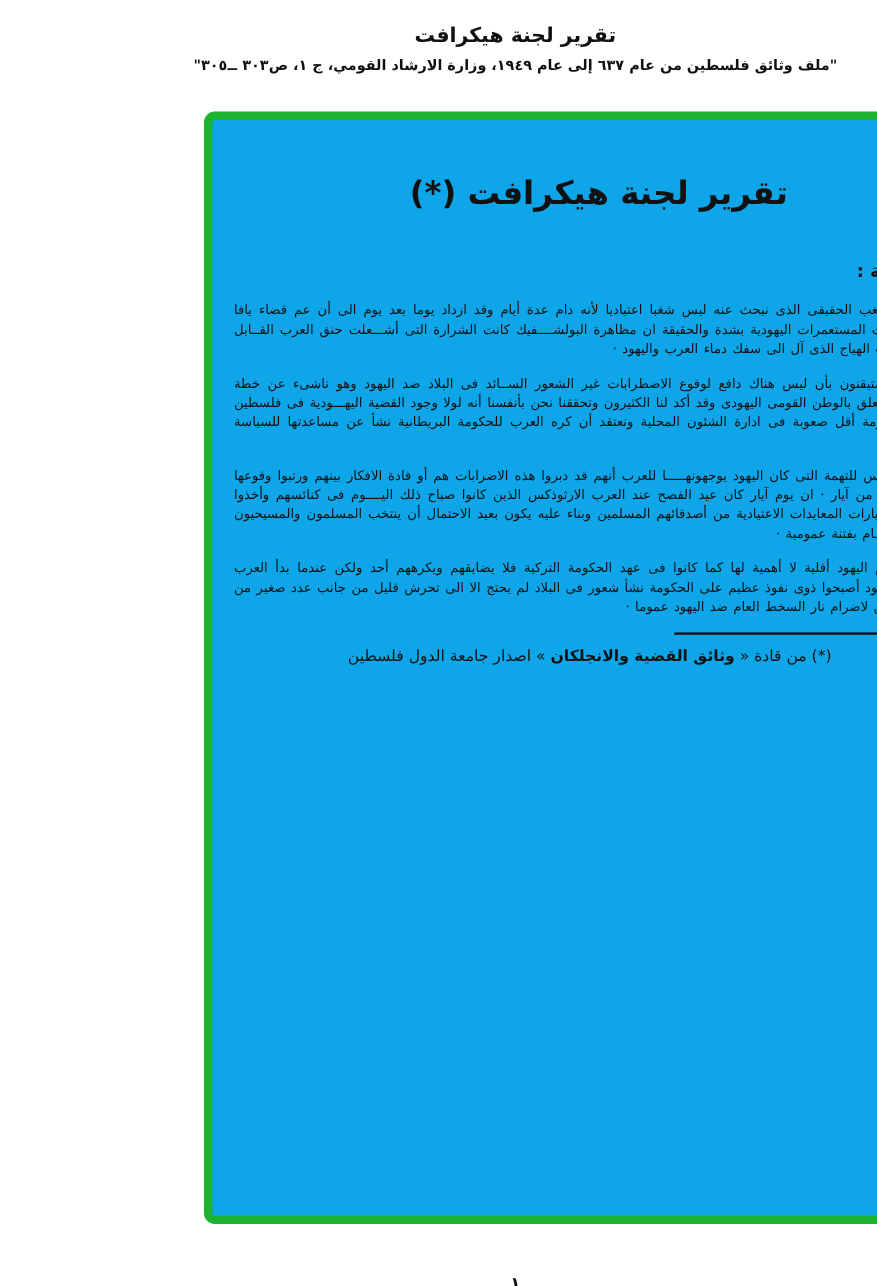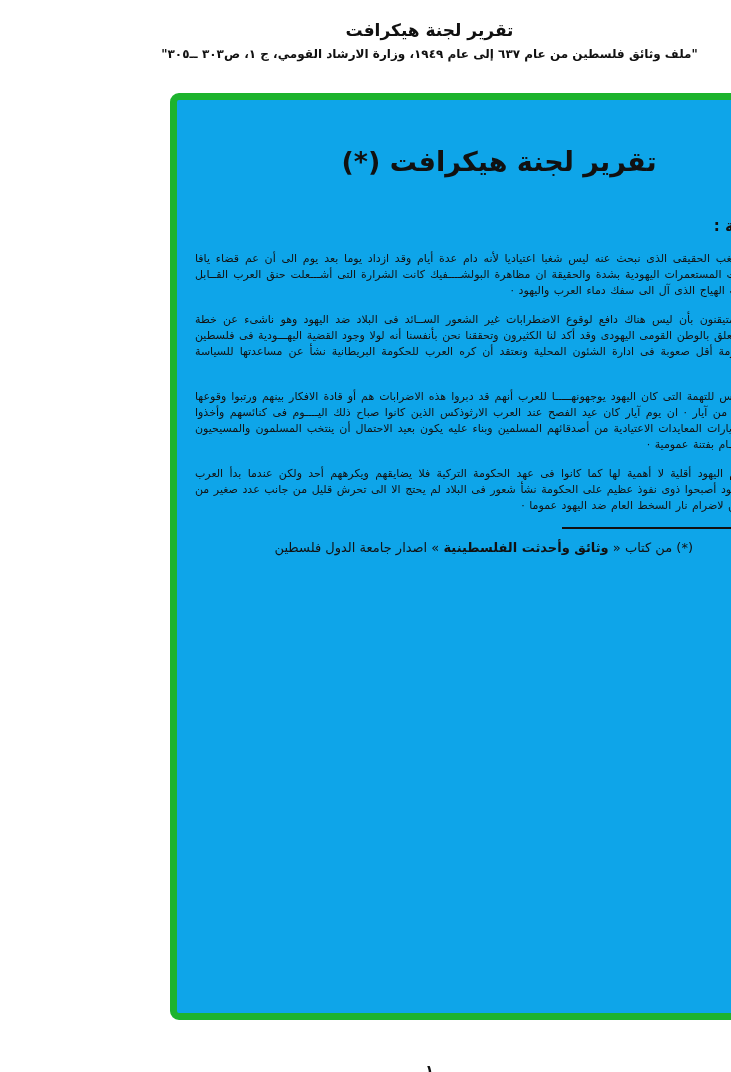--- a/index.html
+++ b/index.html
@@ -96,19 +96,19 @@
 
     <h3 class="section-heading">نظرة عامة :</h3>
 
     <p class="para">ان الشغب الحقيقى الذى نبحث عنه ليس شغبا اعتياديا لأنه دام عدة أيام وقد ازداد يوما بعد يوم الى أن عم قضاء يافا بأجمعه وهوجمت المستعمرات اليهودية بشدة والحقيقة ان مظاهرة البولشــــفيك كانت الشرارة التى أشـــعلت حنق العرب القــابل للانفجار وأحدثت الهياج الذى آل الى سفك دماء العرب واليهود ·</p>
     <p class="para">ونحن متيقنون بأن ليس هناك دافع لوقوع الاضطرابات غير الشعور الســائد فى البلاد ضد اليهود وهو ناشىء عن خطة الحكومة فيما يتعلق بالوطن القومى اليهودى وقد أكد لنا الكثيرون وتحققنا نحن بأنفسنا أنه لولا وجود القضية اليهـــودية فى فلسطين لما لاقت الحكومة أقل صعوبة فى ادارة الشئون المحلية ونعتقد أن كره العرب للحكومة البريطانية نشأ عن مساعدتها للسياسة الصهيونية ·</p>
     <p class="para">ولا أساس للتهمة التى كان اليهود يوجهونهـــــا للعرب أنهم قد دبروا هذه الاضرابات هم أو قادة الافكار بينهم ورتبوا وقوعها فى اليوم الأول من آيار · ان يوم آيار كان عيد الفصح عند العرب الارثوذكس الذين كانوا صباح ذلك اليــــوم فى كنائسهم وأخذوا بعدئذ يتقبلون زيارات المعايدات الاعتيادية من أصدقائهم المسلمين وبناء عليه يكون بعيد الاحتمال أن ينتخب المسلمون والمسيحيون ذلك اليوم للقيـــام بفتنة عمومية ·</p>
     <p class="para">وما دام اليهود أقلية لا أهمية لها كما كانوا فى عهد الحكومة التركية فلا يضايقهم ويكرههم أحد ولكن عندما بدأ العرب يعتقدون أن اليهود أصبحوا ذوى نفوذ عظيم على الحكومة نشأ شعور فى البلاد لم يحتج الا الى تحرش قليل من جانب عدد صغير من اليهود الممقوتين لاضرام نار السخط العام ضد اليهود عموما ·</p>
 
     <div class="footnote-block">
       <div class="footnote-rule"></div>
-      <p class="footnote"><span>(*) من كتاب « </span><span class="book-title">وثائق وأحدثت الفلسطينية</span><span> » اصدار جامعة الدول فلسطين</span></p>
+      <p class="footnote"><span>(*) من قادة « </span><span class="book-title">وثائق القضية والانجلكان</span><span> » اصدار جامعة الدول فلسطين</span></p>
     </div>
   </section>
 
   <div class="page-number">١</div>
 
 </div>
 
 </body></html>

